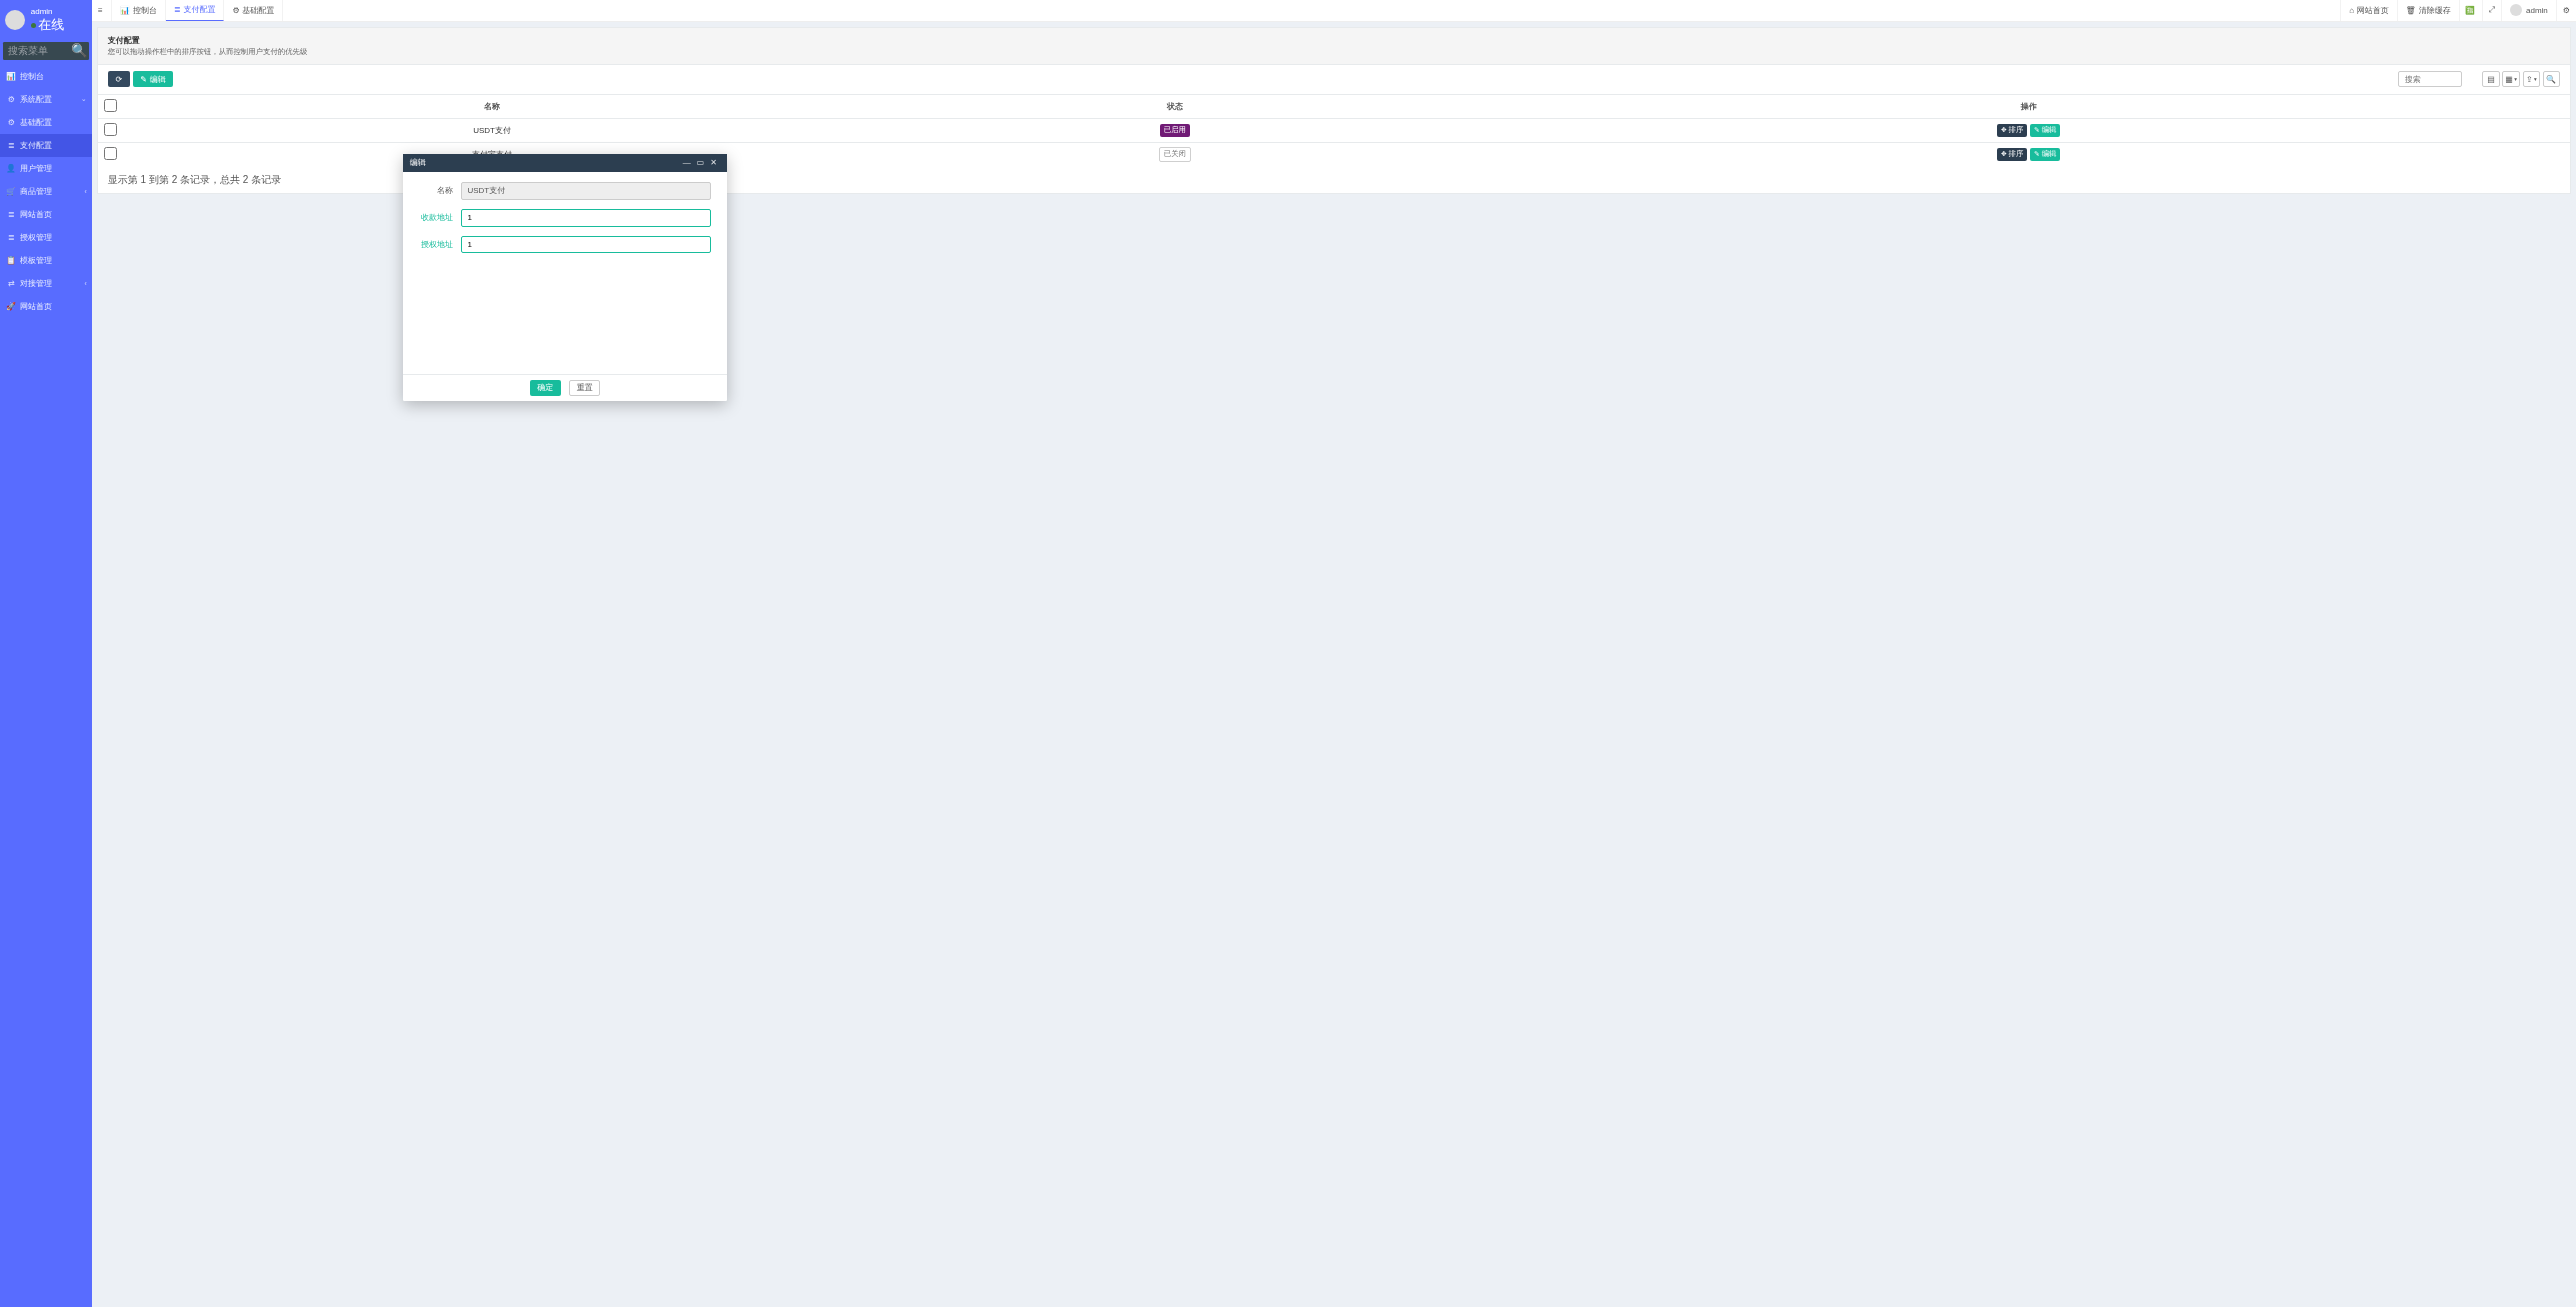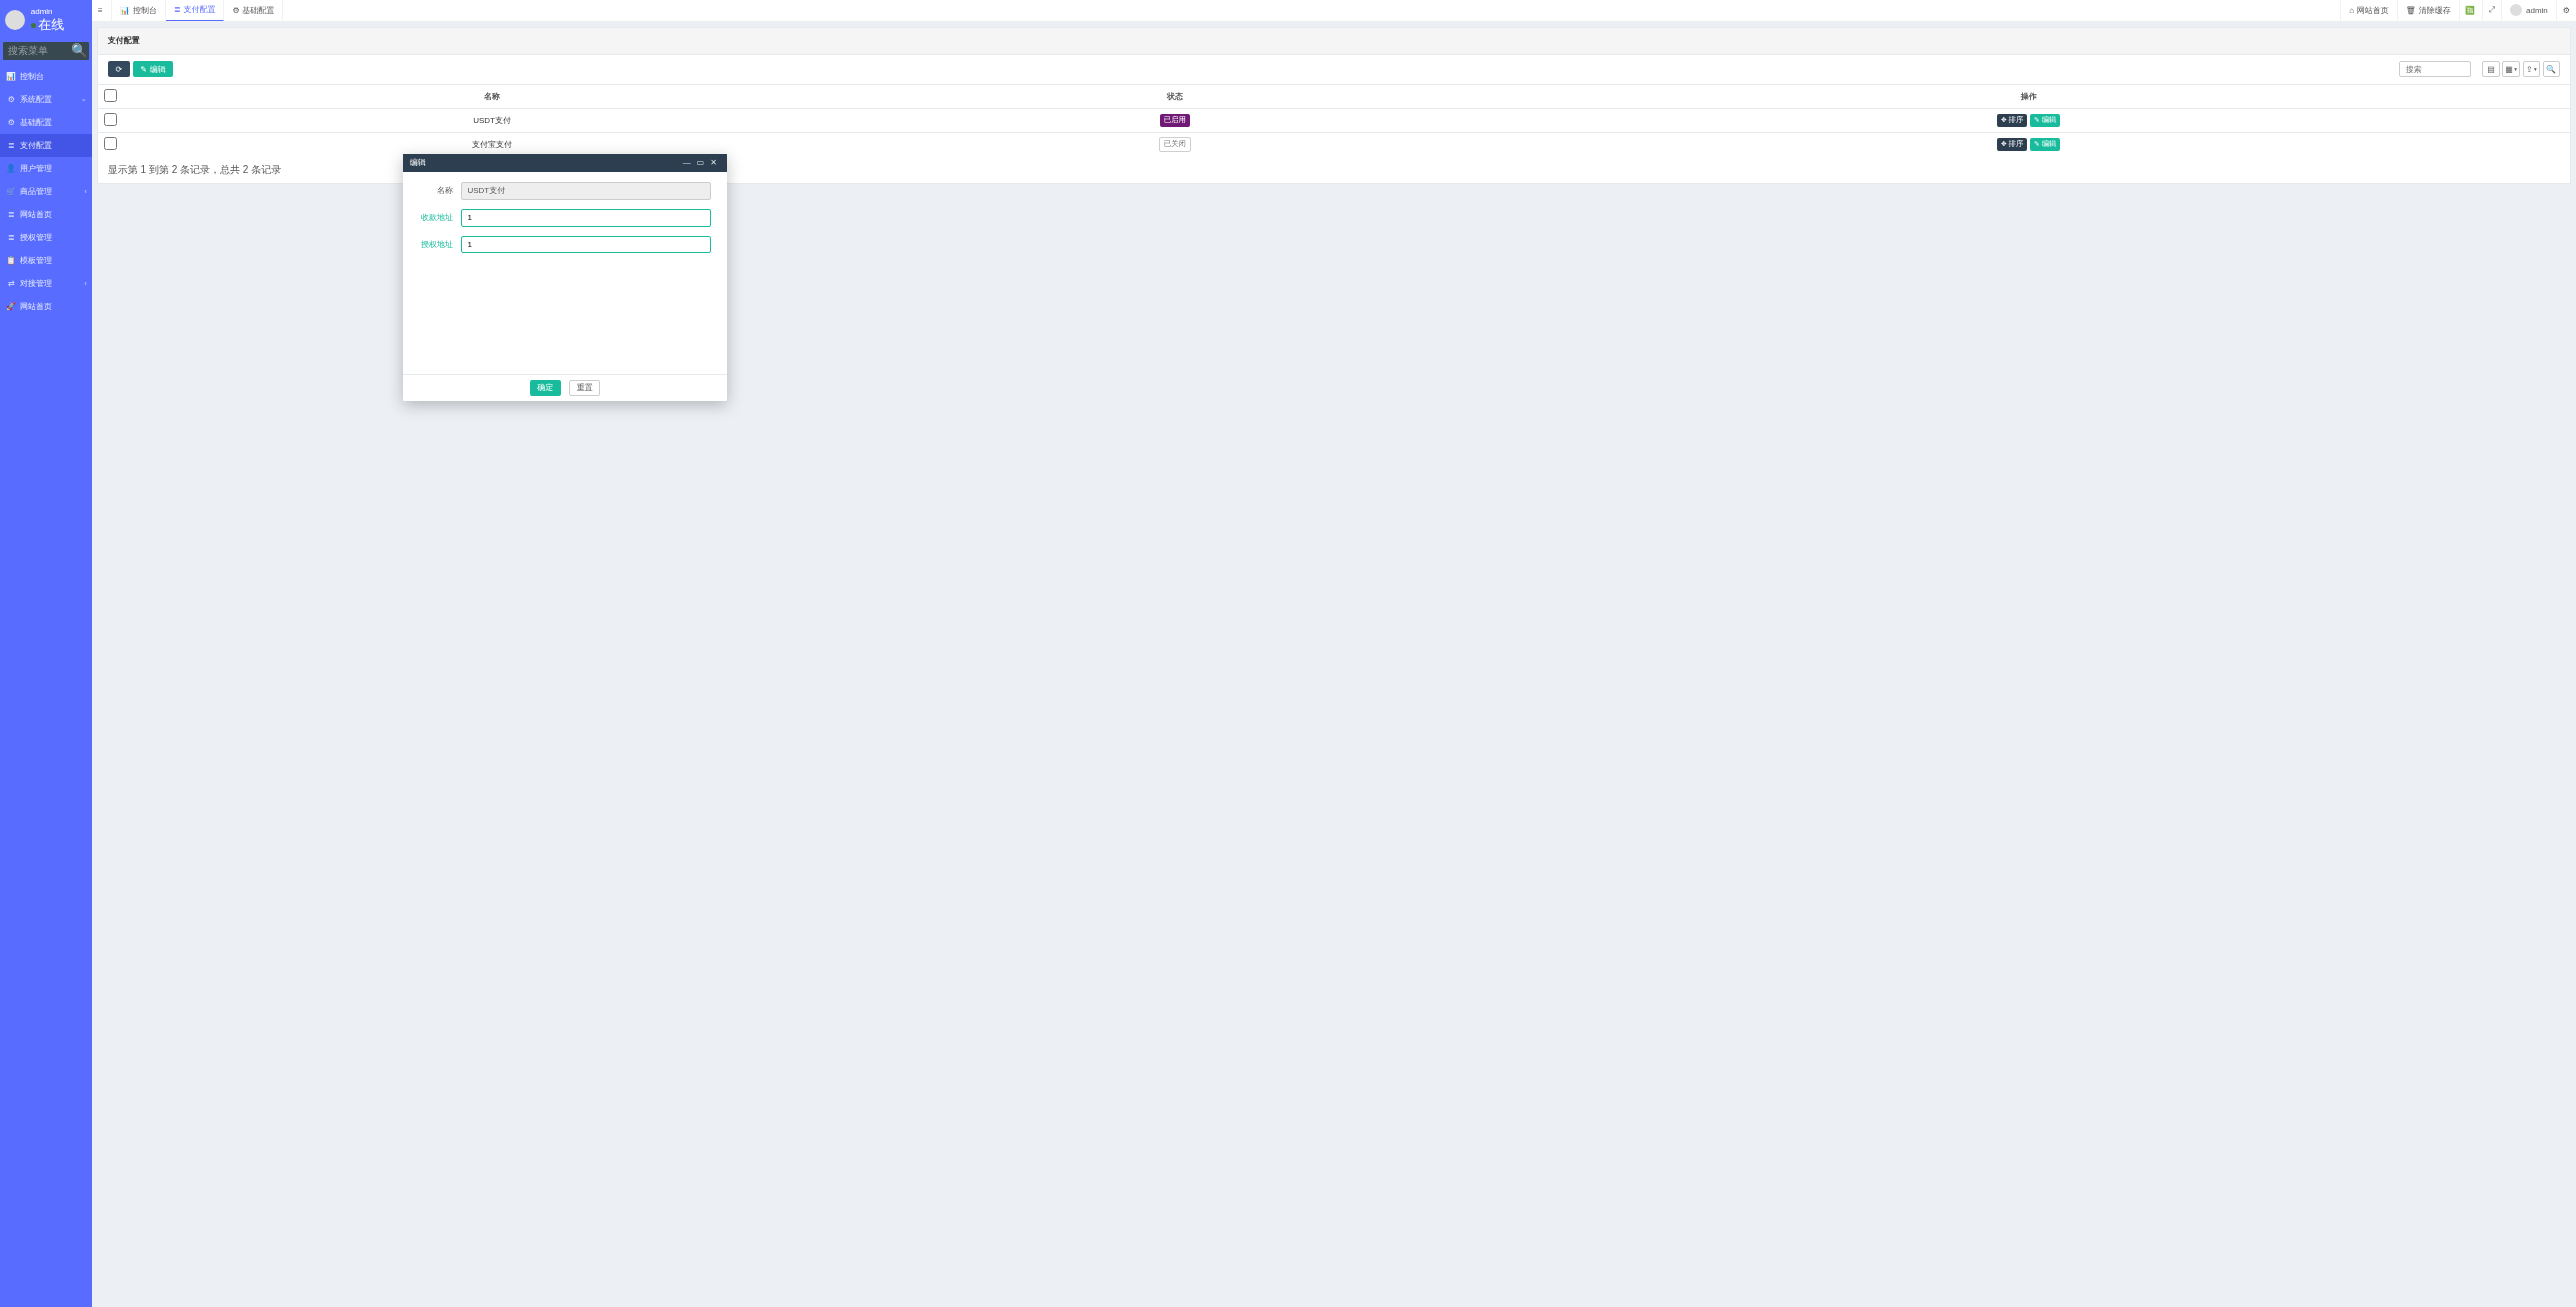--- a/index.html
+++ b/index.html
@@ -34,21 +34,21 @@
   .content-head{padding:6.7px 9.4px;border-bottom:0.7px solid #e7eaec;background:#f5f5f5}
   .content-head .title{font-weight:bold;font-size:8px;margin-bottom:1.3px}
   .content-head .desc{font-size:7.4px;color:#666}
   .toolbar{display:flex;align-items:center;padding:6.7px 9.4px}
   .btn{display:inline-flex;align-items:center;height:16px;padding:0 6.7px;font-size:8px;border-radius:2px;border:0.7px solid transparent;cursor:pointer}
   .btn-dark{background:#34495e;color:#fff}
   .btn-green{background:#18bc9c;color:#fff}
   .btn-default{background:#fff;border:0.7px solid #ccc;color:#555}
   .btn + .btn{margin-left:2.7px}
   .toolbar .spacer{flex:1}
-  .search-field{height:16px;border:0.7px solid #ccc;border-radius:2px;padding:0 5.4px;font-size:8px;width:72px;margin-right:8px}
+  .search-field{height:16px;border:0.7px solid #ccc;border-radius:2px;padding:0 5.4px;font-size:8px;width:64px;margin-right:17px}
   .tbtn{width:17.5px;height:16px;border:0.7px solid #ccc;background:#fff;border-radius:2px;display:inline-flex;align-items:center;justify-content:center;font-size:8px;color:#555;margin-left:2.7px;cursor:pointer}
   .tbtn .dd{font-size:5.4px;margin-left:1.3px}
   table{width:100%;border-collapse:collapse;font-size:8px}
   th,td{border-top:0.7px solid #e7eaec;padding:4px 5.4px;text-align:center}
   th{font-weight:bold;color:#555;background:#fff}
   .chk-col{width:19px}
   .badge{display:inline-block;padding:1.3px 4px;border-radius:2px;font-size:7.4px}
   .badge-green{background:#701a75;color:#fff}
   .badge-grey{background:#fff;border:0.7px solid #cfcfcf;color:#777}
   .btn-xs{height:13.4px;padding:0 4px;font-size:7.4px;border-radius:2px;display:inline-flex;align-items:center}
@@ -204,20 +204,21 @@
         <span>⚙</span>
       </div>
   </div>
 </header>
 
 <main class="main">
   <div class="page">
     <div class="content-box">
       <div class="content-head">
         <div class="title">支付配置</div>
+        <div class="desc">您可以拖动操作栏中的排序按钮，从而控制用户支付的优先级</div>
       </div>
       <div class="toolbar">
         <button class="btn btn-dark">
             <span>⟳</span>
           </button>
         <button class="btn btn-green">
             <span style="margin-right:2.7px">✎</span>
             <span>编辑</span>
           </button>
         <div class="spacer"></div>

